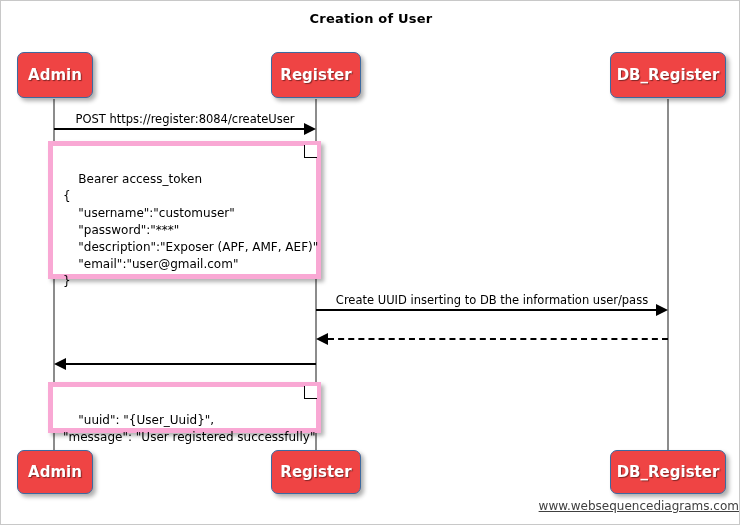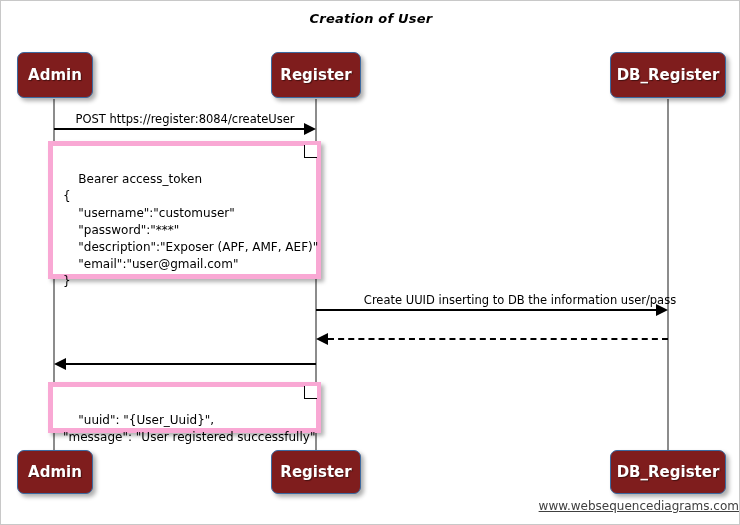--- a/index.html
+++ b/index.html
@@ -22,30 +22,29 @@
   .title {
     position: absolute;
     left: 0;
     top: 10px;
     width: 740px;
     text-align: center;
     font-size: 13px;
     font-weight: bold;
     color: #000000;
     letter-spacing: 0.2px;
-    font-style: italic;
   }
   .lifeline {
     position: absolute;
     width: 2px;
     background: #8c8c8c;
   }
   .actor {
     position: absolute;
-    background: #7f1d1d;
+    background: #ef4444;
     border: 1px solid #3c6aa0;
     border-radius: 7px;
     color: #ffffff;
     font-size: 15px;
     font-weight: bold;
     display: flex;
     align-items: center;
     justify-content: center;
     box-shadow: 3px 3px 4px rgba(0,0,0,0.32);
     box-sizing: border-box;
@@ -142,21 +141,21 @@
     <span>Bearer access_token
 {
     "username":"customuser"
     "password":"***"
     "description":"Exposer (APF, AMF, AEF)"
     "email":"user@gmail.com"
 }</span>
     <span class="note-corner-cover"></span>
   </div>
 
-  <div class="msg-label" style="left:315px; top:292px; width:352px;padding-left:28px;">Create UUID inserting to DB the information user/pass</div>
+  <div class="msg-label" style="left:315px; top:292px; width:352px;">Create UUID inserting to DB the information user/pass</div>
   <div class="msg-line" style="left:315px; top:308px; width:340px;"></div>
   <div class="arrow-head right" style="left:655px; top:303px;"></div>
 
   <div class="msg-line dashed" style="left:327px; top:337px; width:340px;"></div>
   <div class="arrow-head left" style="left:315px; top:332px;"></div>
 
   <div class="msg-line" style="left:65px; top:362px; width:250px;"></div>
   <div class="arrow-head left" style="left:53px; top:357px;"></div>
 
   <div class="note" style="left:47px; top:381px; width:273px; height:51px;">

